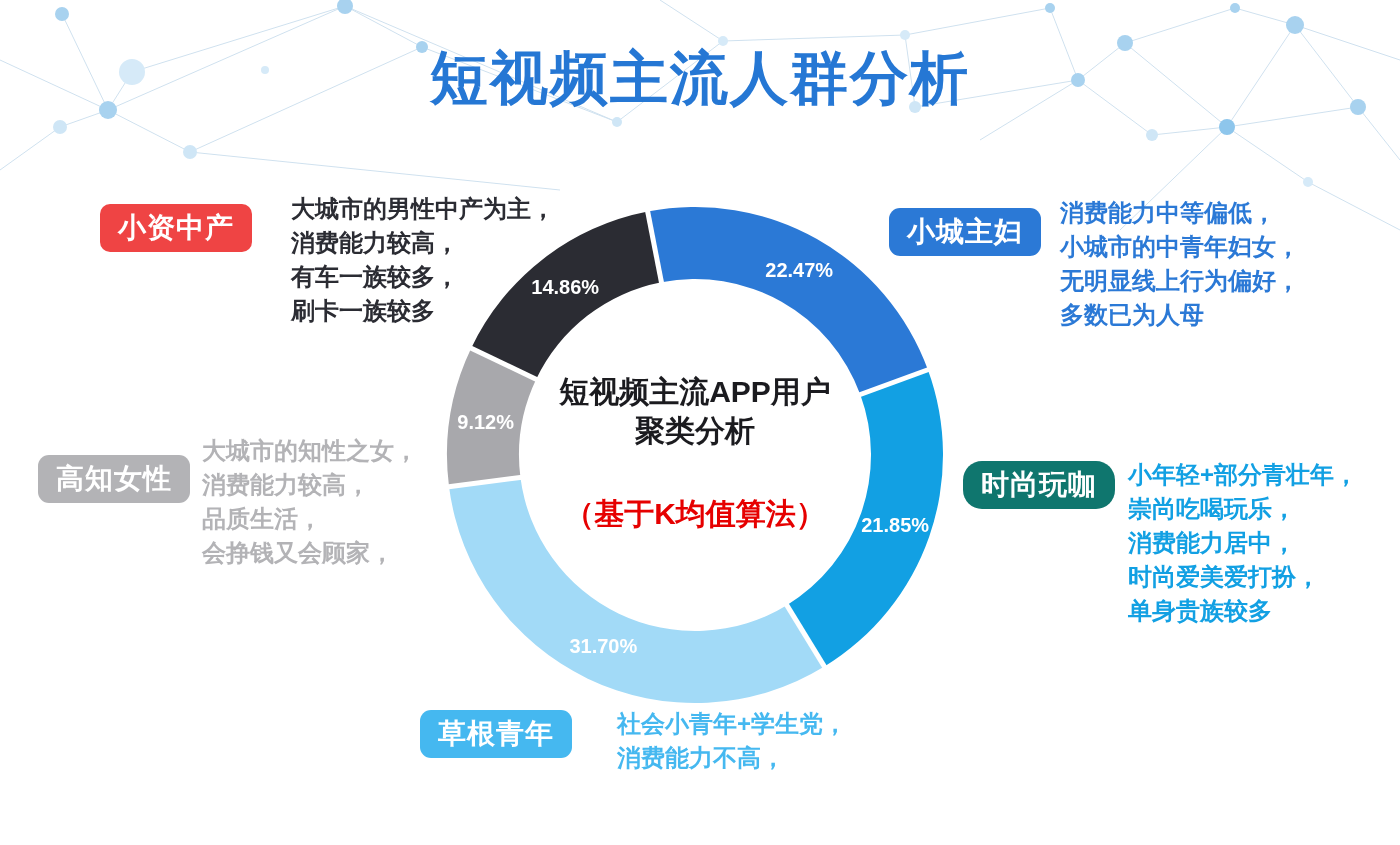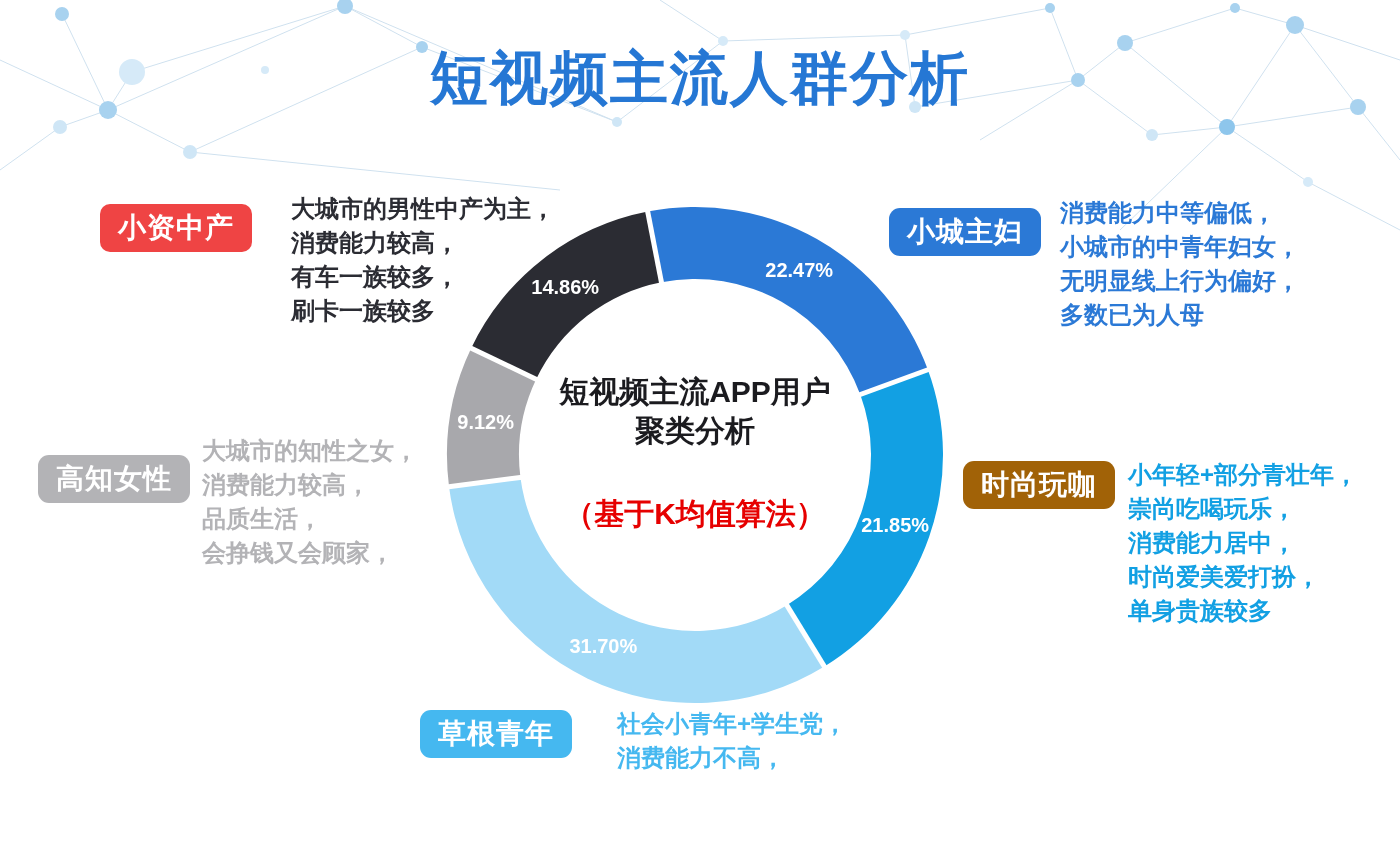--- a/index.html
+++ b/index.html
@@ -159,21 +159,21 @@
   </div>
 
   <div class="pill" id="pill-2" style="background: rgb(179, 179, 182);">高知女性</div>
   <div class="desc" id="desc-2" style="color: rgb(179, 179, 182);">
     <div>大城市的知性之女，</div>
     <div>消费能力较高，</div>
     <div>品质生活，</div>
     <div>会挣钱又会顾家，</div>
   </div>
 
-  <div class="pill" id="pill-3" style="background: #a16207;">时尚玩咖</div>
+  <div class="pill" id="pill-3" style="background: #0f766e; border-radius: 19px;">时尚玩咖</div>
   <div class="desc" id="desc-3" style="color: rgb(18, 160, 227);">
     <div>小年轻+部分青壮年，</div>
     <div>崇尚吃喝玩乐，</div>
     <div>消费能力居中，</div>
     <div>时尚爱美爱打扮，</div>
     <div>单身贵族较多</div>
   </div>
 
   <div class="pill" id="pill-4" style="background: rgb(69, 184, 240);">草根青年</div>
   <div class="desc" id="desc-4" style="color: rgb(69, 184, 240);">

